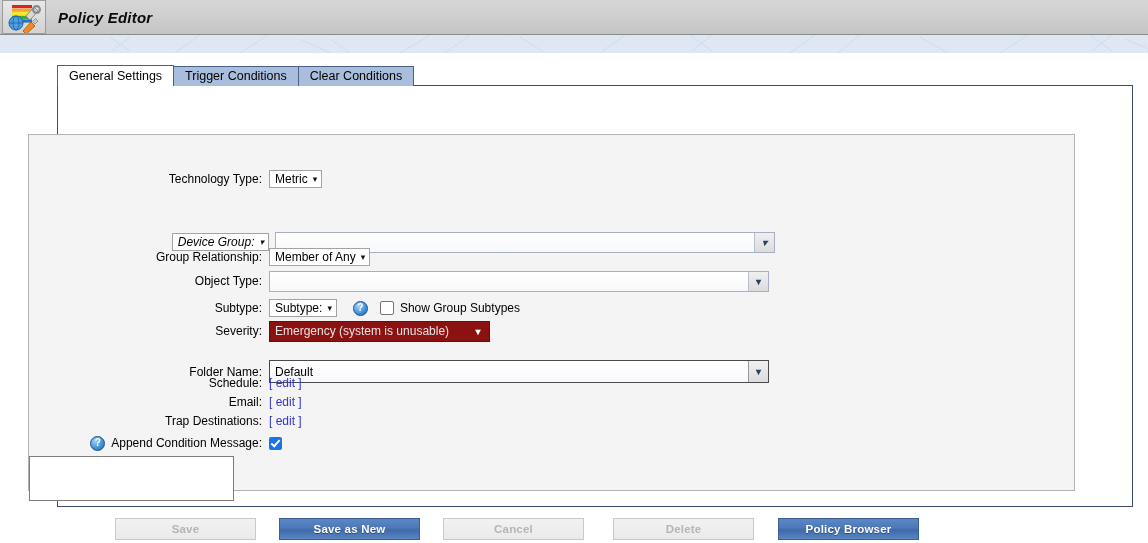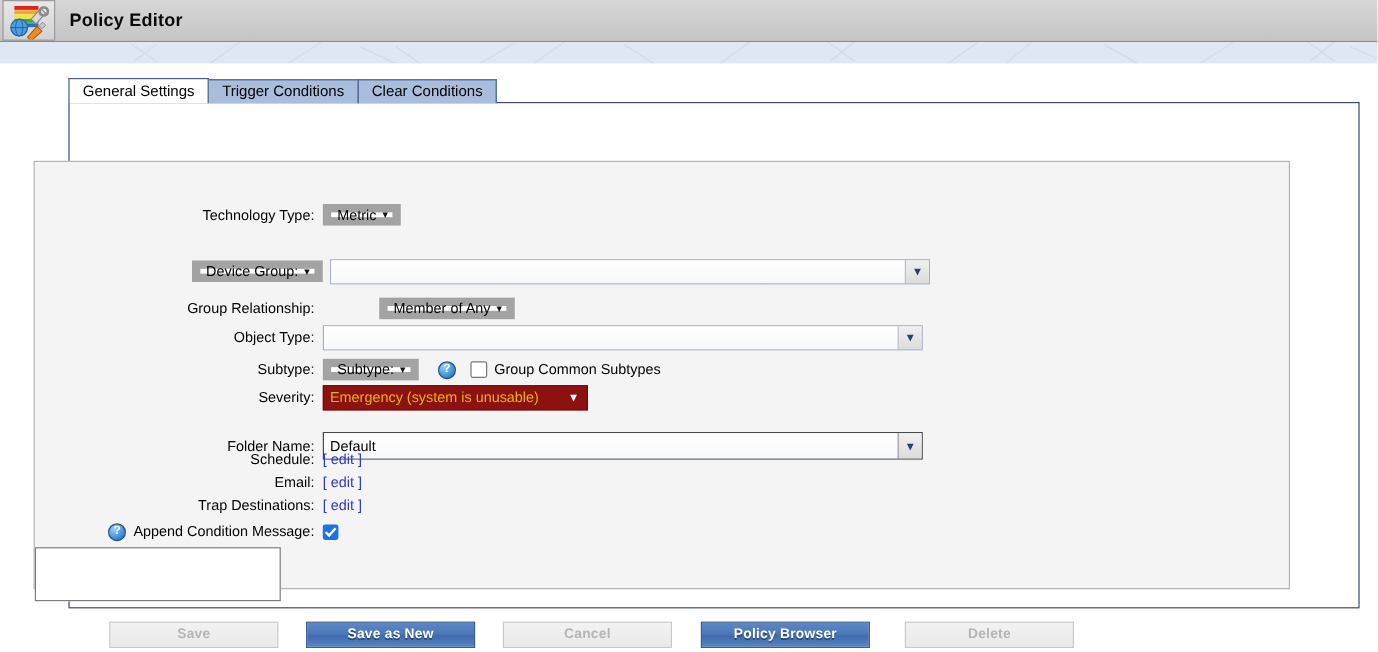--- a/index.html
+++ b/index.html
@@ -36,20 +36,21 @@
     position: relative;
     box-sizing: border-box;
     flex: 0 0 auto;
   }
   #titlebar .title-text {
     font-size: 15px;
     font-weight: bold;
     margin-left: 12px;
     color: #0a0a0a;
     letter-spacing: .2px;
+    font-style: italic;
   }
 
   
   #texture-strip {
     position: absolute;
     left: 0; top: 35px;
     width: 1148px; height: 18px;
     background-color: #dee7f3;
     overflow: hidden;
   }
@@ -158,21 +159,21 @@
     border: 1px solid #767676;
     width: 12px; height: 12px;
   }
   .cb.unchecked::after { display: none; }
 
   
   .sel-sm {
     display: inline-flex;
     align-items: center;
     height: 18px;
-    border: 7px solid #a3a3a3;
+    border: 1px solid #a3a3a3;
     background: #ffffff;
     padding: 0 4px 0 5px;
     font-size: 12px;
     box-sizing: border-box;
     cursor: pointer;
     white-space: nowrap;
   }
   .sel-sm .chev {
     margin-left: 5px;
     font-size: 9px;
@@ -227,21 +228,21 @@
   .combo.dark { border: 1px solid #4a4a4a; }
   .combo.dark .cbtn { border-left: 1px solid #9a9a9a; }
 
   
   .combo.severity {
     border: 1px solid #6b0c0c;
     background: #8c1111;
   }
   .combo.severity .ctext {
     background: #8c1111;
-    color: #eab308;
+    color: #e5e5e5;
   }
   .combo.severity .cbtn {
     background: #8c1111;
     border-left: none;
     color: #ffffff;
     width: 22px; flex: 0 0 22px;
   }
 
   
   .editlink {
@@ -393,36 +394,36 @@
       <div class="flabel">Technology Type:</div>
       <div class="fctl">
         <span class="sel-sm">
           <span>Metric</span>
           <span class="chev">▾</span>
         </span>
       </div>
     </div>
 
 
-    <div class="frow" style="top:81px;">
+    <div class="frow" style="top:97px;font-style:italic;">
       <div class="flabel" style="padding-right:0; display:flex; justify-content:flex-end;">
         <span class="sel-sm">
           <span>Device Group:</span>
           <span class="chev">▾</span>
         </span>
       </div>
       <div class="fctl" style="margin-left:6px;">
         <span class="combo" style="width:500px;">
           <span class="ctext"></span>
           <span class="cbtn">▾</span>
         </span>
       </div>
     </div>
 
-    <div class="frow" style="top:112px;gap:47px;">
+    <div class="frow" style="top:112px;">
       <div class="flabel">Group Relationship:</div>
       <div class="fctl">
         <span class="sel-sm">
           <span>Member of Any</span>
           <span class="chev">▾</span>
         </span>
       </div>
     </div>
 
     <div class="frow" style="top:136px;justify-content:space-between;">
@@ -437,21 +438,21 @@
 
     <div class="frow" style="top:163px;">
       <div class="flabel">Subtype:</div>
       <div class="fctl">
         <span class="sel-sm">
           <span>Subtype:</span>
           <span class="chev">▾</span>
         </span>
         <span class="help-icon" style="margin-left:16px;">?</span>
         <span class="cb unchecked" style="margin-left:12px;"></span>
-        <span class="plain-cb-label">Group Common Subtypes</span>
+        <span class="plain-cb-label">Show Group Subtypes</span>
       </div>
     </div>
 
     <div class="frow" style="top:186px;">
       <div class="flabel">Severity:</div>
       <div class="fctl">
         <span class="combo severity" style="width:221px;">
           <span class="ctext">Emergency (system is unusable)</span>
           <span class="cbtn">▾</span>
         </span>
@@ -501,20 +502,20 @@
 
     <div class="frow" style="top:321px; height:48px; align-items:flex-start;">
       <div class="fctl" style="align-items:flex-start;">
         <textarea class="ta" style=""></textarea>
       </div>
     </div>
 
   </div>
 
   <div id="buttonbar">
-    <div class="btn disabled" style="margin-left:91px;">Save</div>
+    <div class="btn disabled" style="margin-left:115px;">Save</div>
     <div class="btn primary" style="margin-left:23px;">Save as New</div>
     <div class="btn disabled" style="margin-left:23px;">Cancel</div>
+    <div class="btn disabled" style="margin-left:29px;">Delete</div>
     <div class="btn primary" style="margin-left:24px;">Policy Browser</div>
-    <div class="btn disabled" style="margin-left:29px;">Delete</div>
   </div>
 
 </div>
 
 </body></html>

